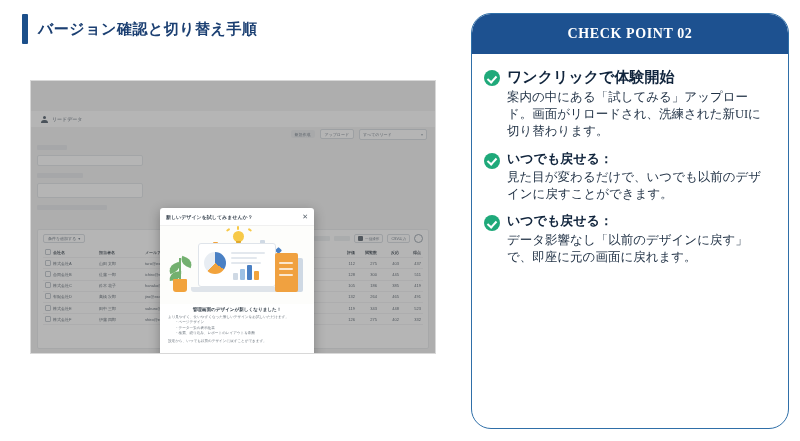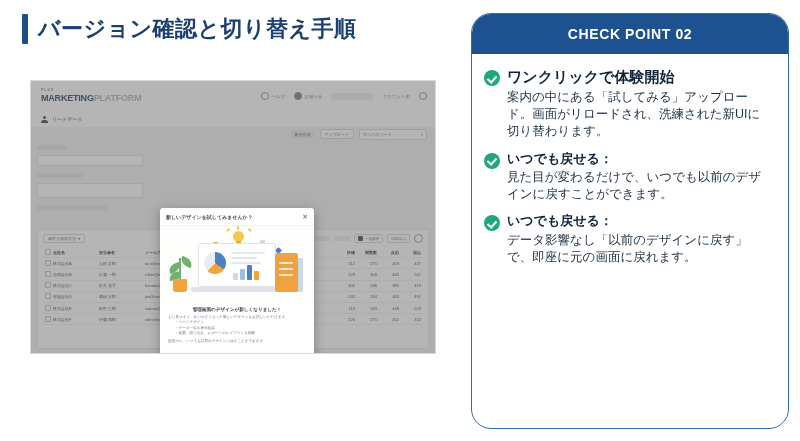--- a/index.html
+++ b/index.html
@@ -17,21 +17,21 @@
   }
 
   #page-title-row{
     position:absolute;left:22px;top:14px;
     display:flex;align-items:center;gap:10px;
   }
   #title-bar-accent{
     width:6px;height:30px;background:#1b4f8a;border-radius:1px;
   }
   #page-title{
-    font-size:22px;font-weight:bold;color:#1b3f72;
+    font-size:15px;font-weight:bold;color:#1b3f72;
     letter-spacing:.5px;white-space:nowrap;
   }
 
   
   #app-screenshot{
     position:absolute;left:30px;top:80px;width:404px;height:272px;
     background:#f3f3f3;border:1px solid #d8d8d8;overflow:hidden;
   }
   
   #dim-overlay{
@@ -191,21 +191,21 @@
     margin-bottom:3px;
   }
   .body-text{font-size:3.6px;color:#6a737c;line-height:1.5;}
   .body-text .ind{padding-left:7px;display:block;}
 
   
   #check-card{
     position:absolute;left:471px;top:13px;width:318px;height:416px;
     border:1.4px solid #2f6fa8;border-radius:20px;
     background:#ffffff;box-sizing:border-box;overflow:hidden;
-    display:flex;flex-direction:column;
+    display:flex;flex-direction:column;font-family:Liberation Serif, serif;
   }
   #check-card-header{
     background:#1d5190;color:#ffffff;height:40px;flex:none;
     display:flex;align-items:center;justify-content:center;
     border-radius:18px 18px 0 0;
   }
   #check-card-header-text{
     font-size:14px;font-weight:bold;letter-spacing:.6px;
   }
   #check-card-body{
@@ -295,41 +295,20 @@
 
 <div id="left-column">
 
   <div id="page-title-row">
     <div id="title-bar-accent"></div>
     <div id="page-title">バージョン確認と切り替え手順</div>
   </div>
 
   <div id="app-screenshot">
 
-    <div id="app-header">
-      <div id="app-logo-wrap">
-        <div id="app-logo-eyebrow">PLUS</div>
-        <div id="app-logo"><span>MARKETING</span><span class="light">PLATFORM</span></div>
-      </div>
-      <div id="app-header-right">
-        <div class="hdr-item">
-          <span class="hdr-dot"></span>
-          <span>ヘルプ</span>
-        </div>
-        <div class="hdr-item">
-          <span class="hdr-dot filled"></span>
-          <span>お知らせ</span>
-        </div>
-        <div id="hdr-search-box"></div>
-        <div class="hdr-item">
-          <span>アカウント名</span>
-        </div>
-        <span class="hdr-dot"></span>
-      </div>
-    </div>
 
     <div id="app-subnav">
       <div id="person-icon">
         <span class="head"></span>
           <span class="body"></span>
       </div>
       <div id="subnav-label">リードデータ</div>
     </div>
 
     <div id="app-toolbar">

